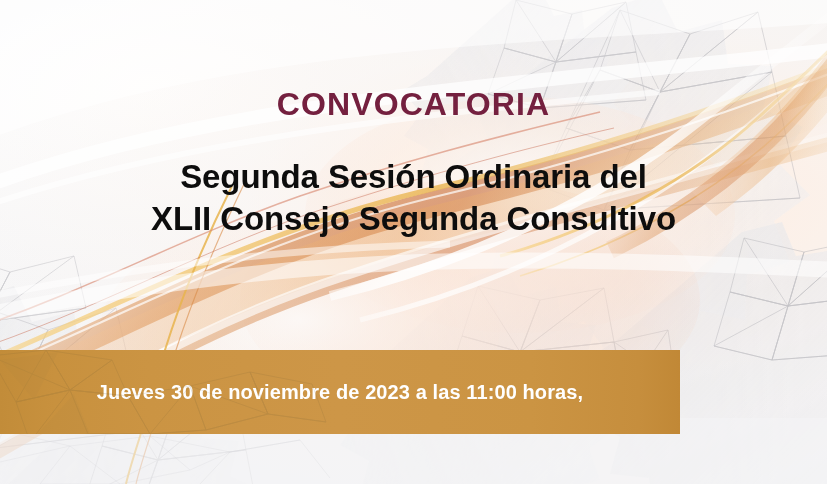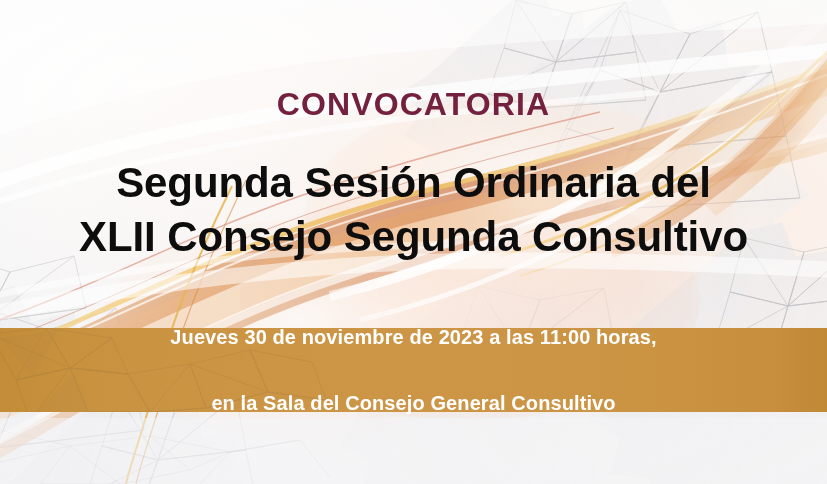--- a/index.html
+++ b/index.html
@@ -30,22 +30,22 @@
     background:
       radial-gradient(130% 95% at 78% 42%, rgba(255,238,226,0.95) 0%, rgba(250,244,240,0.55) 38%, rgba(246,246,247,0) 70%),
       radial-gradient(90% 70% at 18% 18%, #ffffff 0%, #f7f7f8 55%, #f4f4f5 100%),
       linear-gradient(160deg, #f8f8f9 0%, #f3f3f4 55%, #efefef 100%);
   }
 
   
   #banner {
     position: absolute;
     left: 0;
-    top: 328px;
-    width: 827px;
+    top: 350px;
+    width: 680px;
     height: 84px;
     background: linear-gradient(90deg,
         #c28c39 0%, #c8913e 8%, #cb9443 22%,
         #cd9647 50%, #cb9443 78%, #c68e3d 94%, #c18836 100%);
     display: flex;
     flex-direction: column;
     align-items: center;
     justify-content: center;
     box-sizing: border-box;
     gap: 40px;
@@ -79,21 +79,21 @@
   #kicker {
     color: #74203f;
     font-size: 32px;
     font-weight: bold;
     letter-spacing: 1.1px;
     line-height: 1;
     margin: 0 0 36px 0;
   }
   #title-main {
     color: #0d0d0d;
-    font-size: 42px;
+    font-size: 33px;
     font-weight: bold;
     line-height: 1.28;
     letter-spacing: -0.1px;
     margin: 12px;
   }
   #title-main .tline { display: block; white-space: nowrap; }
 </style>
 </head>
 <body>
 
@@ -285,16 +285,15 @@
                  M46 0 L16 52 M112 10 L70 40 L30 92 M190 36 L150 84"></path>
         <path d="M190 36 L250 22 L268 64 L206 80 Z M250 22 L312 34 L326 72 L268 64 Z
                  M190 36 L268 64 L250 22 M206 80 L268 64 L326 72"></path>
       </g>
       <g fill="#8a7540" opacity="0.35">
         <polygon points="0,10 58,2 34,50"></polygon>
         <polygon points="90,84 30,92 74,44"></polygon>
       </g>
     </svg>
     <div class="banner-line">Jueves 30 de noviembre de 2023 a las 11:00 horas,</div>
-    <div class="banner-line">en la Sala del Consejo General Consultivo</div>
   </div>
 
 </div>
 
 </body></html>

